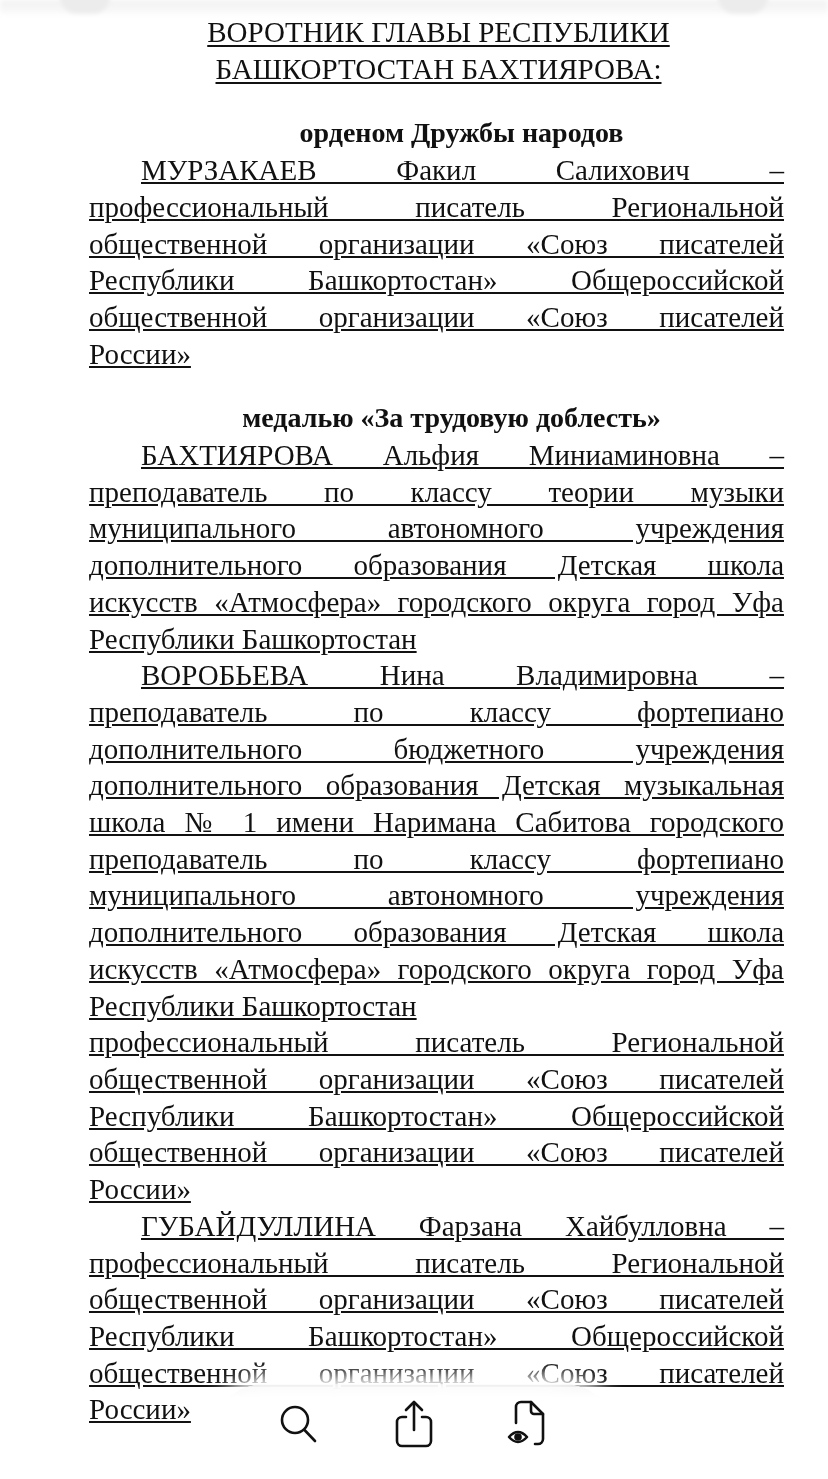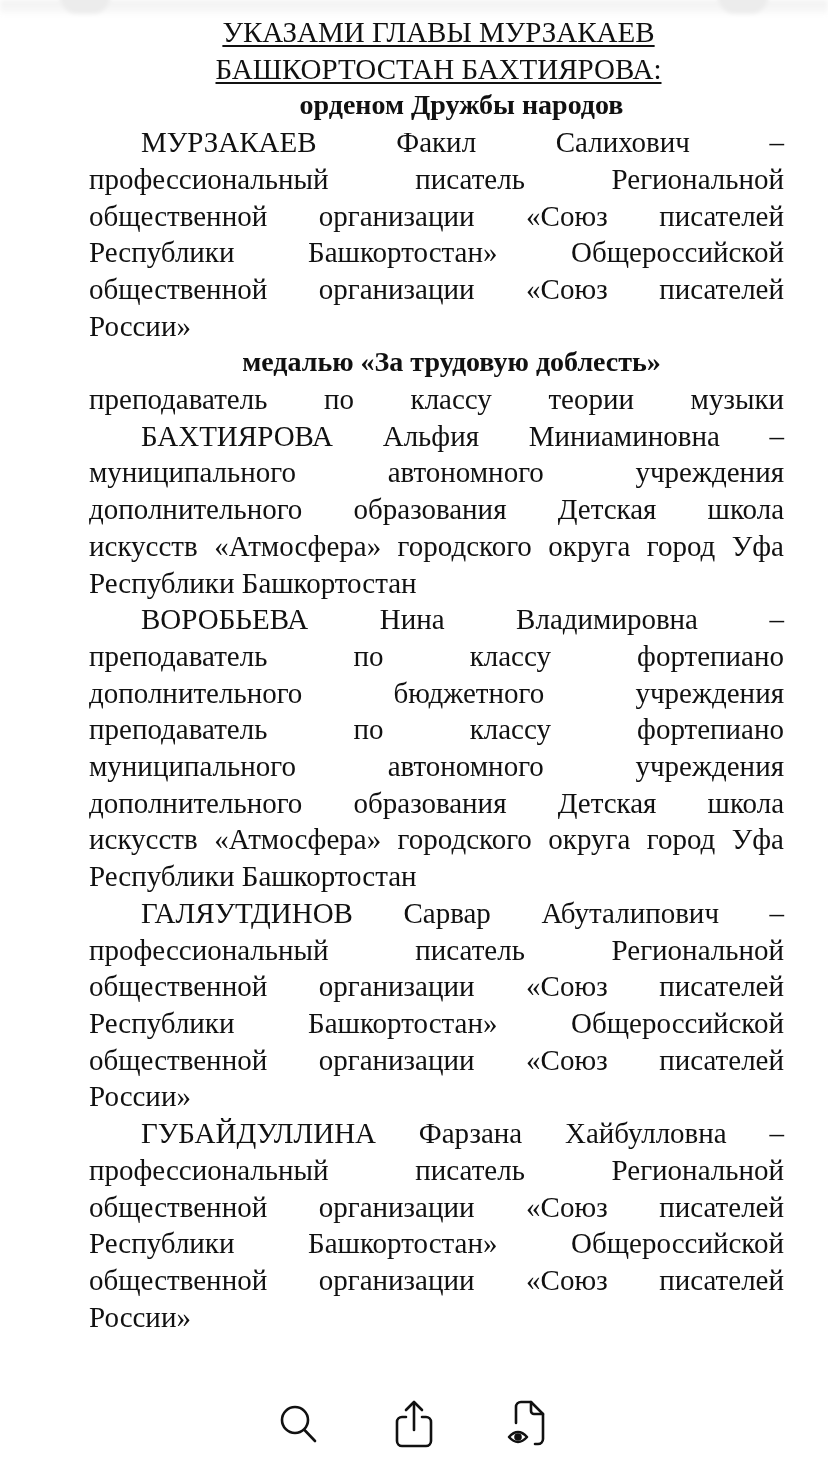--- a/index.html
+++ b/index.html
@@ -21,23 +21,24 @@
       position: absolute; left: 89px; top: 14px; width: 695px;
       font-size: 29px; line-height: 36.7px;
     }
     .heading {
       text-align: center; text-decoration: underline; text-underline-offset: 3px;
       margin-left: 0; padding-left: 4px;
     }
     .award {
       text-align: center; font-weight: bold; font-size: 28px;
       padding-left: 50px;
+      margin-top: 28px;
     }
     .award.second { padding-left: 30px; }
-    .entry { text-align: justify; text-indent: 52px; }
+    .entry { text-align: justify; text-indent: 52px; text-decoration: underline; }
     .entry .line { display: block; text-align: justify; text-align-last: justify; }
     .entry .line.last { text-align-last: left; }
     .entry .line.first { text-indent: 52px; }
     .entry .line:not(.first) { text-indent: 0; }
 
     .toolbar {
       position: absolute; left: 215px; top: 1384px; width: 398px; height: 108px;
       border-radius: 48px;
       background: rgba(255,255,255,0.82);
       backdrop-filter: blur(6px);
@@ -58,61 +59,62 @@
 </head>
 <body>
 
 <div class="top-bar">
   <div class="cap" style="left:60px"></div>
   <div class="cap" style="left:718px"></div>
 </div>
 
 <div class="doc">
   <div class="heading">
-    <div>УКАЗАМИ ГЛАВЫ МУРЗАКАЕВ</div>
+    <div>ВОРОТНИК ГЛАВЫ РЕСПУБЛИКИ</div>
     <div>БАШКОРТОСТАН БАХТИЯРОВА:</div>
   </div>
 
   <div class="award">орденом Дружбы народов</div>
   <div class="entry">
     <span class="line first">МУРЗАКАЕВ Факил Салихович –</span>
     <span class="line">профессиональный писатель Региональной</span>
     <span class="line">общественной организации «Союз писателей</span>
     <span class="line">Республики Башкортостан» Общероссийской</span>
     <span class="line">общественной организации «Союз писателей</span>
     <span class="line last">России»</span>
   </div>
 
   <div class="award second">медалью «За трудовую доблесть»</div>
 
   <div class="entry">
+    <span class="line first">БАХТИЯРОВА Альфия Миниаминовна –</span>
     <span class="line">преподаватель по классу теории музыки</span>
-    <span class="line first">БАХТИЯРОВА Альфия Миниаминовна –</span>
     <span class="line">муниципального автономного учреждения</span>
     <span class="line">дополнительного образования Детская школа</span>
     <span class="line">искусств «Атмосфера» городского округа город Уфа</span>
     <span class="line last">Республики Башкортостан</span>
   </div>
 
   <div class="entry">
     <span class="line first">ВОРОБЬЕВА Нина Владимировна –</span>
     <span class="line">преподаватель по классу фортепиано</span>
     <span class="line">дополнительного бюджетного учреждения</span>
+    <span class="line">дополнительного образования Детская музыкальная</span>
+    <span class="line">школа № 1 имени Наримана Сабитова городского</span>
   </div>
 
   <div class="entry">
     <span class="line">преподаватель по классу фортепиано</span>
     <span class="line">муниципального автономного учреждения</span>
     <span class="line">дополнительного образования Детская школа</span>
     <span class="line">искусств «Атмосфера» городского округа город Уфа</span>
     <span class="line last">Республики Башкортостан</span>
   </div>
 
   <div class="entry">
-    <span class="line first">ГАЛЯУТДИНОВ Сарвар Абуталипович –</span>
     <span class="line">профессиональный писатель Региональной</span>
     <span class="line">общественной организации «Союз писателей</span>
     <span class="line">Республики Башкортостан» Общероссийской</span>
     <span class="line">общественной организации «Союз писателей</span>
     <span class="line last">России»</span>
   </div>
 
   <div class="entry">
     <span class="line first">ГУБАЙДУЛЛИНА Фарзана Хайбулловна –</span>
     <span class="line">профессиональный писатель Региональной</span>

